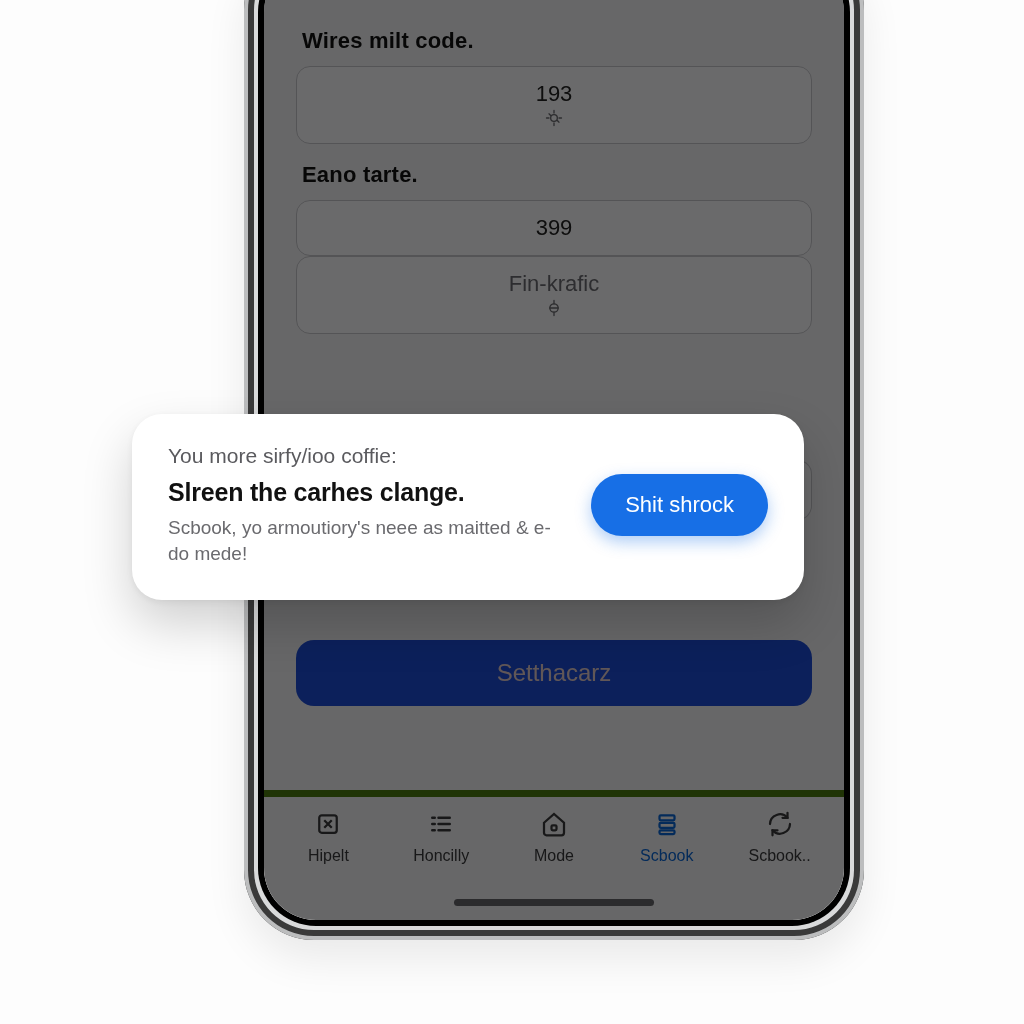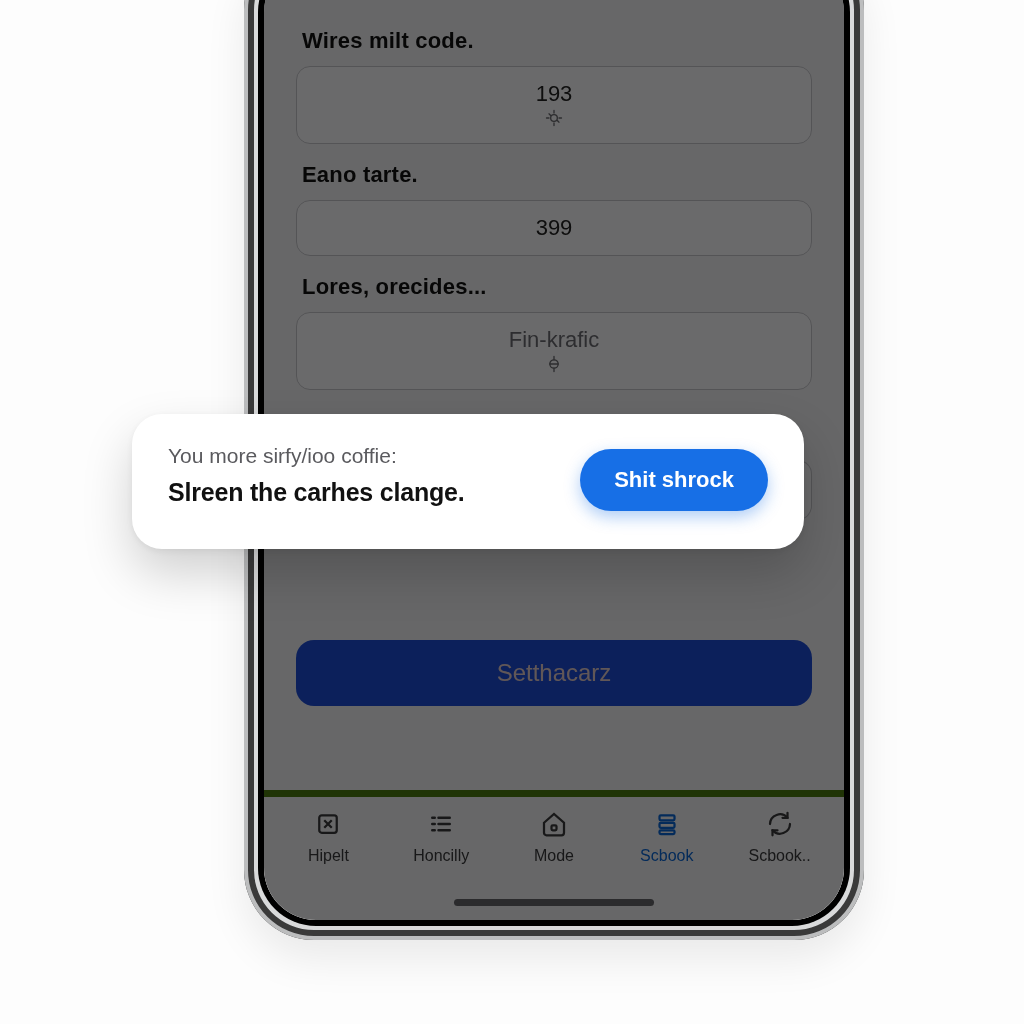--- a/index.html
+++ b/index.html
@@ -186,21 +186,21 @@
   }
   .popup-body {
     font-size: 19px;
     color: #6a6a6e;
     line-height: 1.35;
   }
   .popup-btn {
     background: #176fe6;
     color: #fff;
     font-size: 22px;
-    font-weight: 700;
+    font-weight: 400;
     padding: 18px 34px;
     border-radius: 999px;
     white-space: nowrap;
     box-shadow: 0 6px 16px rgba(23,111,230,0.35);
   }
 </style>
 </head>
 <body>
 
 <div class="device">
@@ -218,21 +218,20 @@
               <circle cx="12" cy="12" r="4"></circle>
             </svg>
           </span>
         </div>
 
         <div class="field-label">Eano tarte.</div>
         <div class="field-box">
           <span class="field-value">399</span>
         </div>
 
-        <div class="field-label">Lores, orecides...</div>
         <div class="field-box">
           <span class="field-value placeholder">Fin-krafic</span>
           <span class="trailing-icon">
             <svg viewBox="0 0 24 24" fill="none" stroke="currentColor" stroke-width="1.6">
               <path d="M12 3v4M7 12h10M12 17v4" stroke-linecap="round"></path>
               <circle cx="12" cy="12" r="5"></circle>
             </svg>
           </span>
         </div>
 
@@ -297,17 +296,18 @@
       <div class="dim"></div>
 
     </div>
   </div>
 </div>
 
 <div class="popup">
   <div class="popup-text">
     <div class="popup-eyebrow">You more sirfy/ioo coffie:</div>
     <div class="popup-title">Slreen the carhes clange.</div>
+    <div class="popup-body">Scbook, yo armoutiory's neee as maitted &amp; e-do mede!</div>
   </div>
   <div class="popup-btn">
     <span>Shit shrock</span>
   </div>
 </div>
 
 </body></html>

